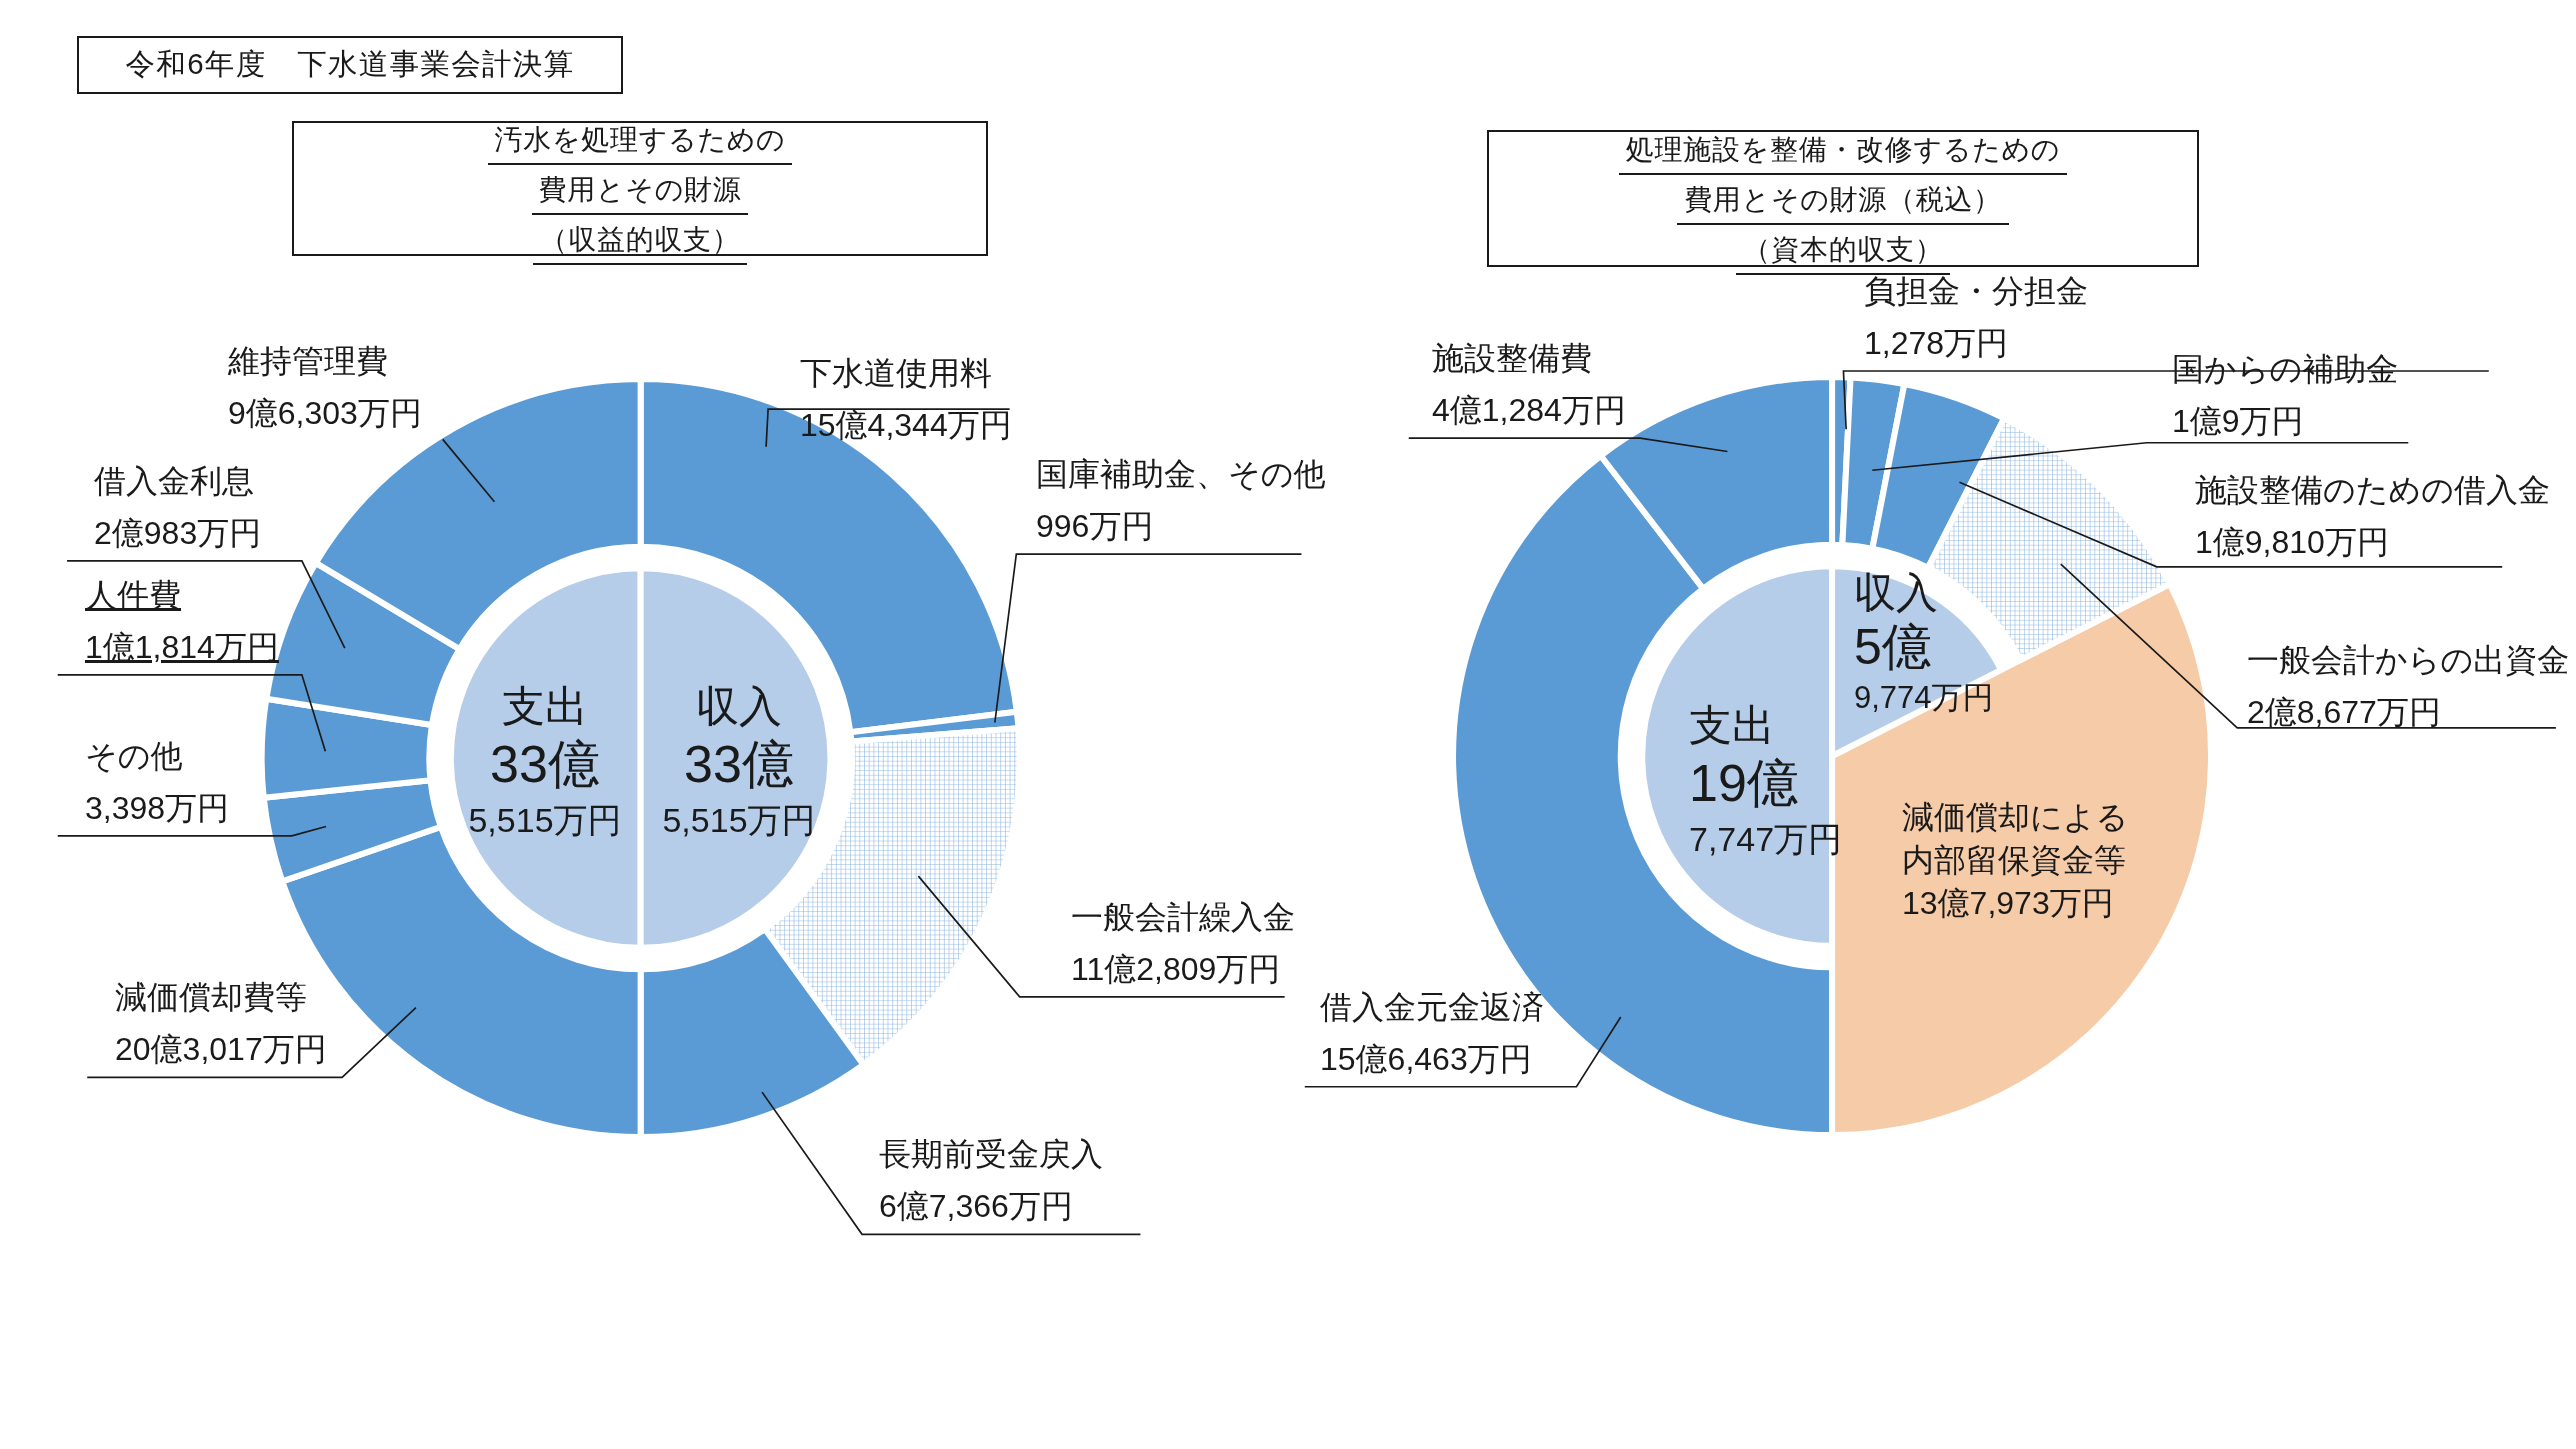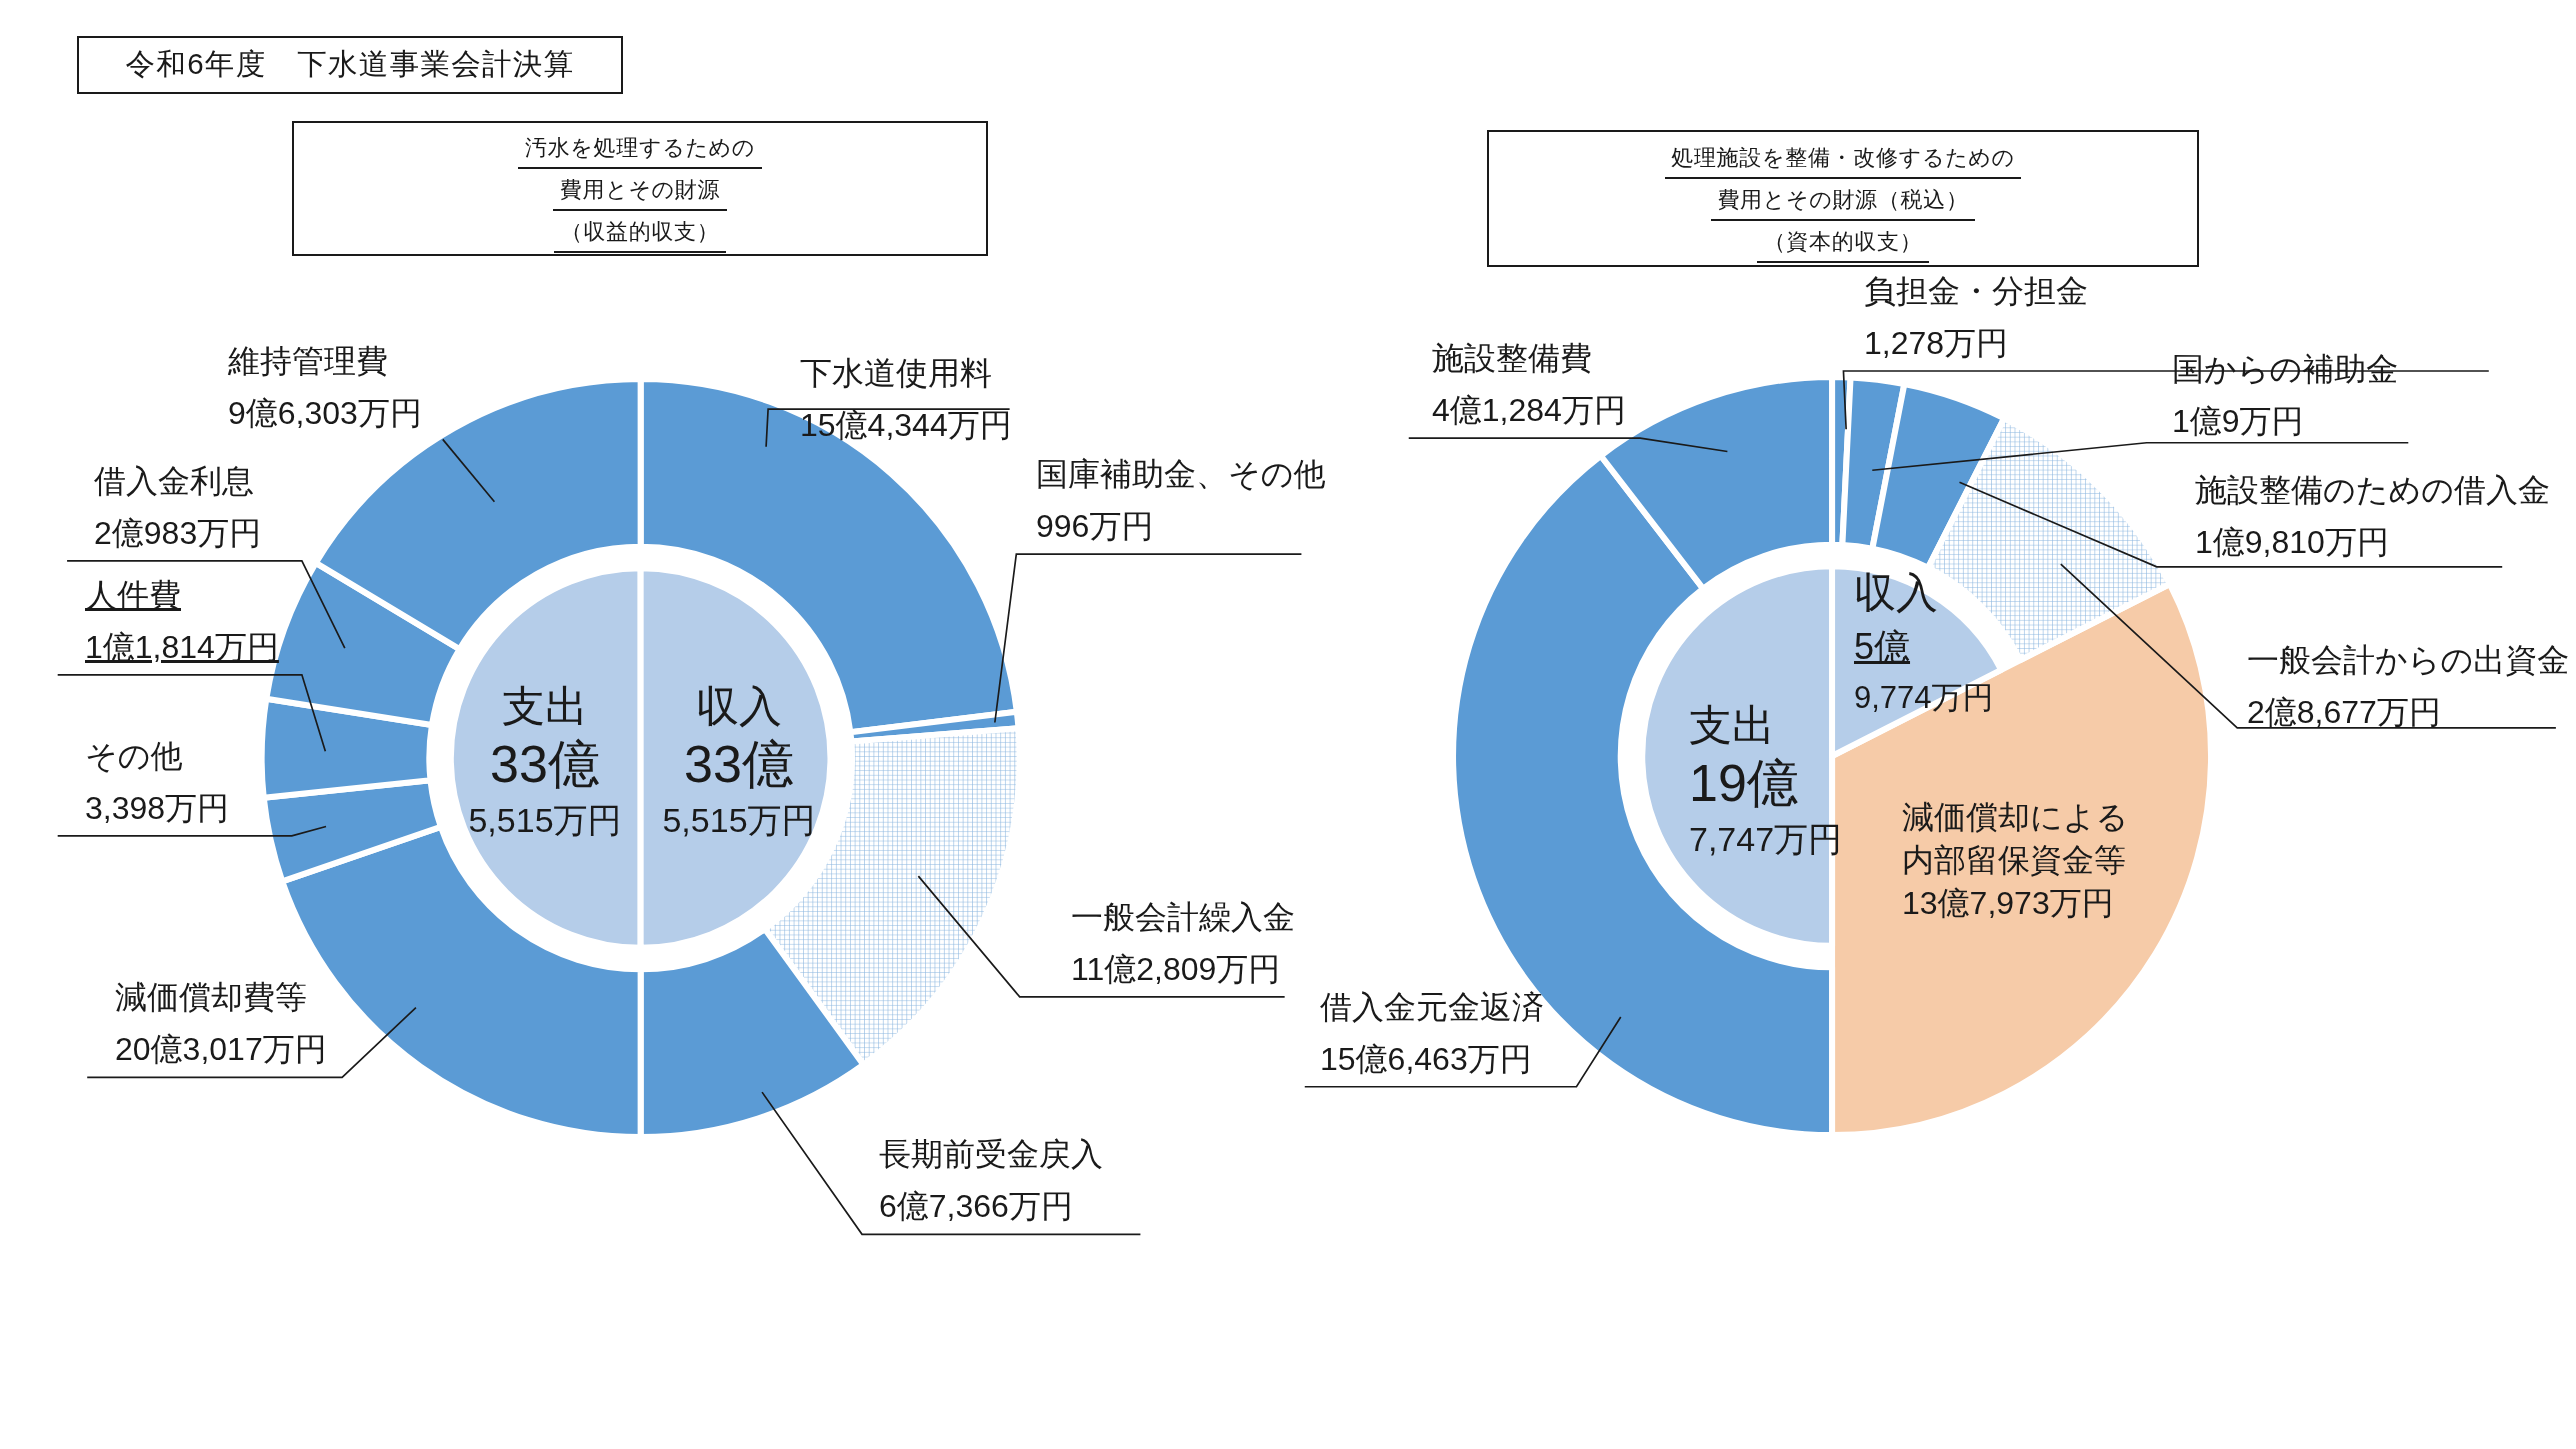--- a/index.html
+++ b/index.html
@@ -5,31 +5,31 @@
   html,body{margin:0;padding:0;background:#ffffff;}
   body{font-family:"Liberation Sans","DejaVu Sans",sans-serif;color:#1a1a1a;}
   #canvas{position:relative;width:2576px;height:1449px;background:#ffffff;overflow:hidden;}
   #chartsvg{position:absolute;left:0;top:0;}
   .titlebox{position:absolute;left:77px;top:36px;width:542px;height:54px;
     border:2.7px solid #1a1a1a;display:flex;align-items:center;justify-content:center;
     font-size:29.5px;letter-spacing:1.3px;}
   .headerbox{position:absolute;border:2px solid #1a1a1a;display:flex;flex-direction:column;
     align-items:center;justify-content:center;padding-top:2.7px;}
   .headerbox .hl{display:inline-block;border-bottom:2px solid #1a1a1a;
-    padding:0 6.7px 4px 6.7px;margin-top:6px;font-size:22px;letter-spacing:0.7px;}
+    padding:0 6.7px 4px 6.7px;margin-top:6px;font-size:28px;letter-spacing:0.7px;}
   #left-header{left:292px;top:121px;width:692px;height:128px;}
   #right-header{left:1487px;top:130px;width:708px;height:130px;}
   .plabel{position:absolute;font-size:32px;line-height:52px;white-space:nowrap;}
   .cblk{position:absolute;text-align:center;transform:translateX(-50%);white-space:nowrap;}
   .cblk-l{position:absolute;text-align:left;white-space:nowrap;}
   .cl1{font-size:43px;line-height:52px;}
   .cl2{font-size:52px;line-height:64px;}
   .cl3{font-size:34px;line-height:48px;}
   .rl1{font-size:42px;line-height:55px;}
-  .rl2{font-size:36px;line-height:54px;text-decoration:underline;}
+  .rl2{font-size:50px;line-height:54px;}
   .rl3{font-size:31px;line-height:47px;}
   .reserve-text{position:absolute;left:1902px;top:796px;font-size:32px;line-height:43px;white-space:nowrap;}
 </style>
 </head>
 <body>
 
 <div id="canvas">
 
   <svg id="chartsvg" width="2576" height="1449" viewBox="0 0 3840 2160">
       <defs>

